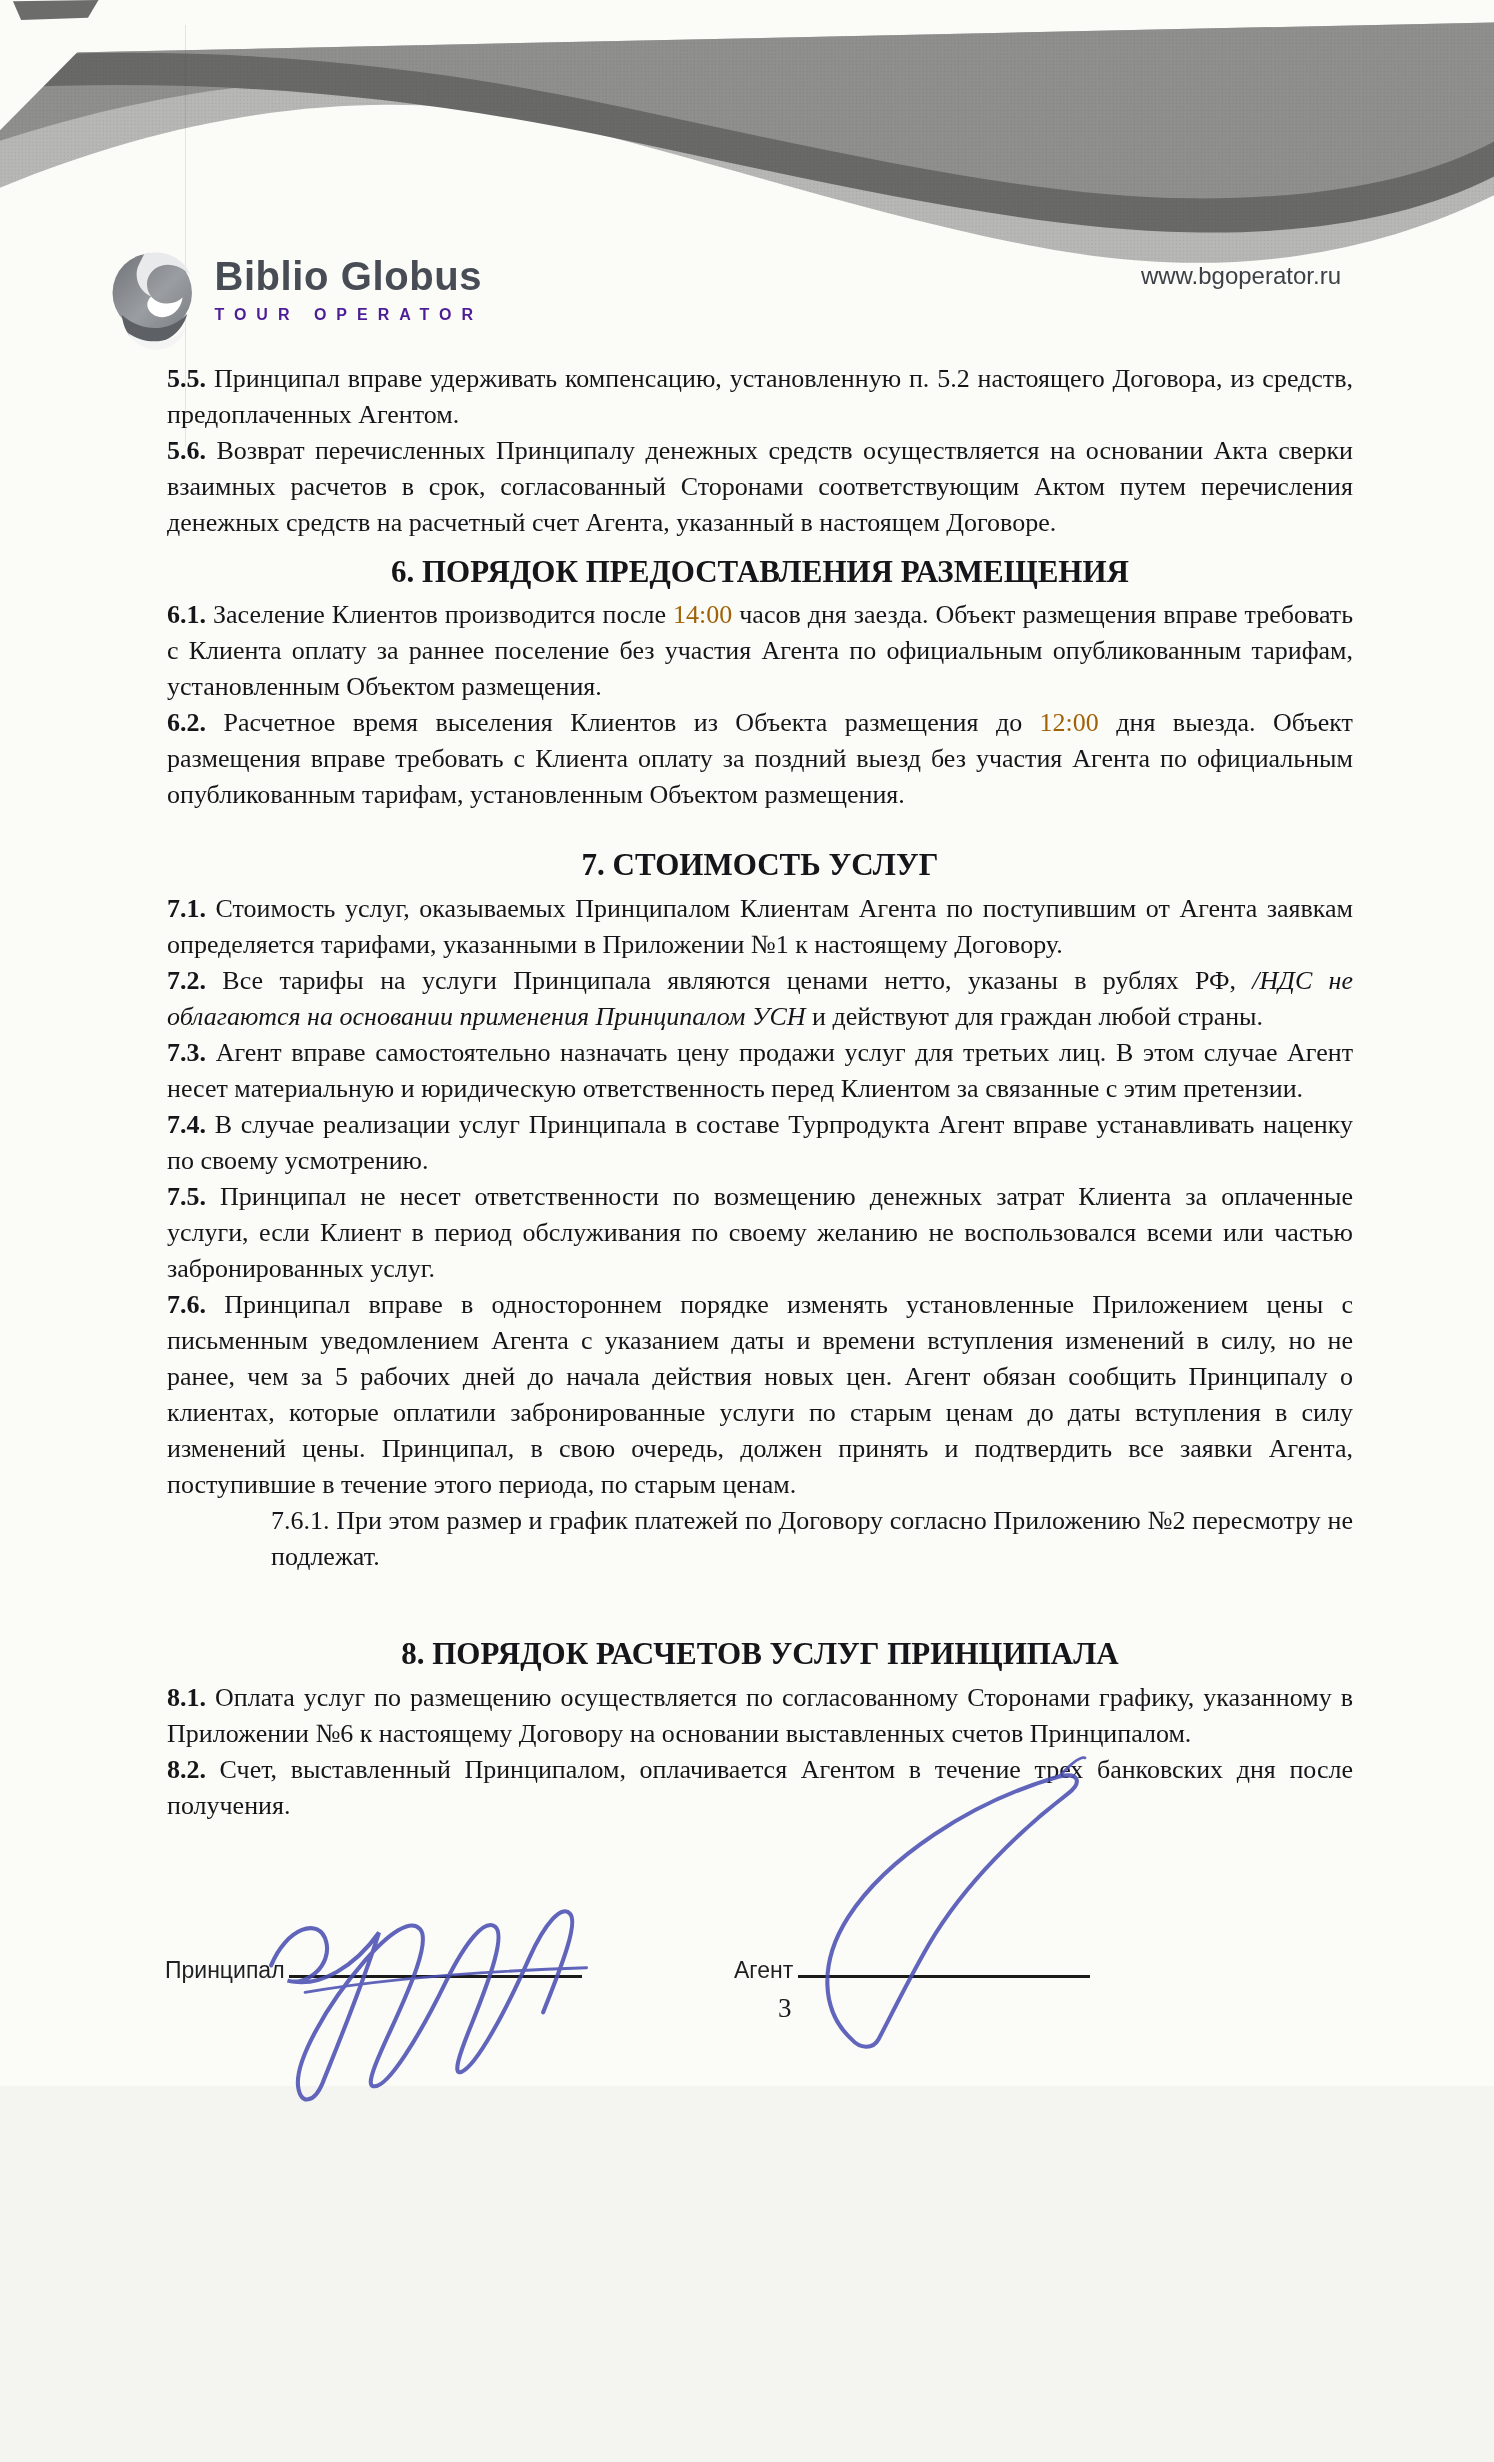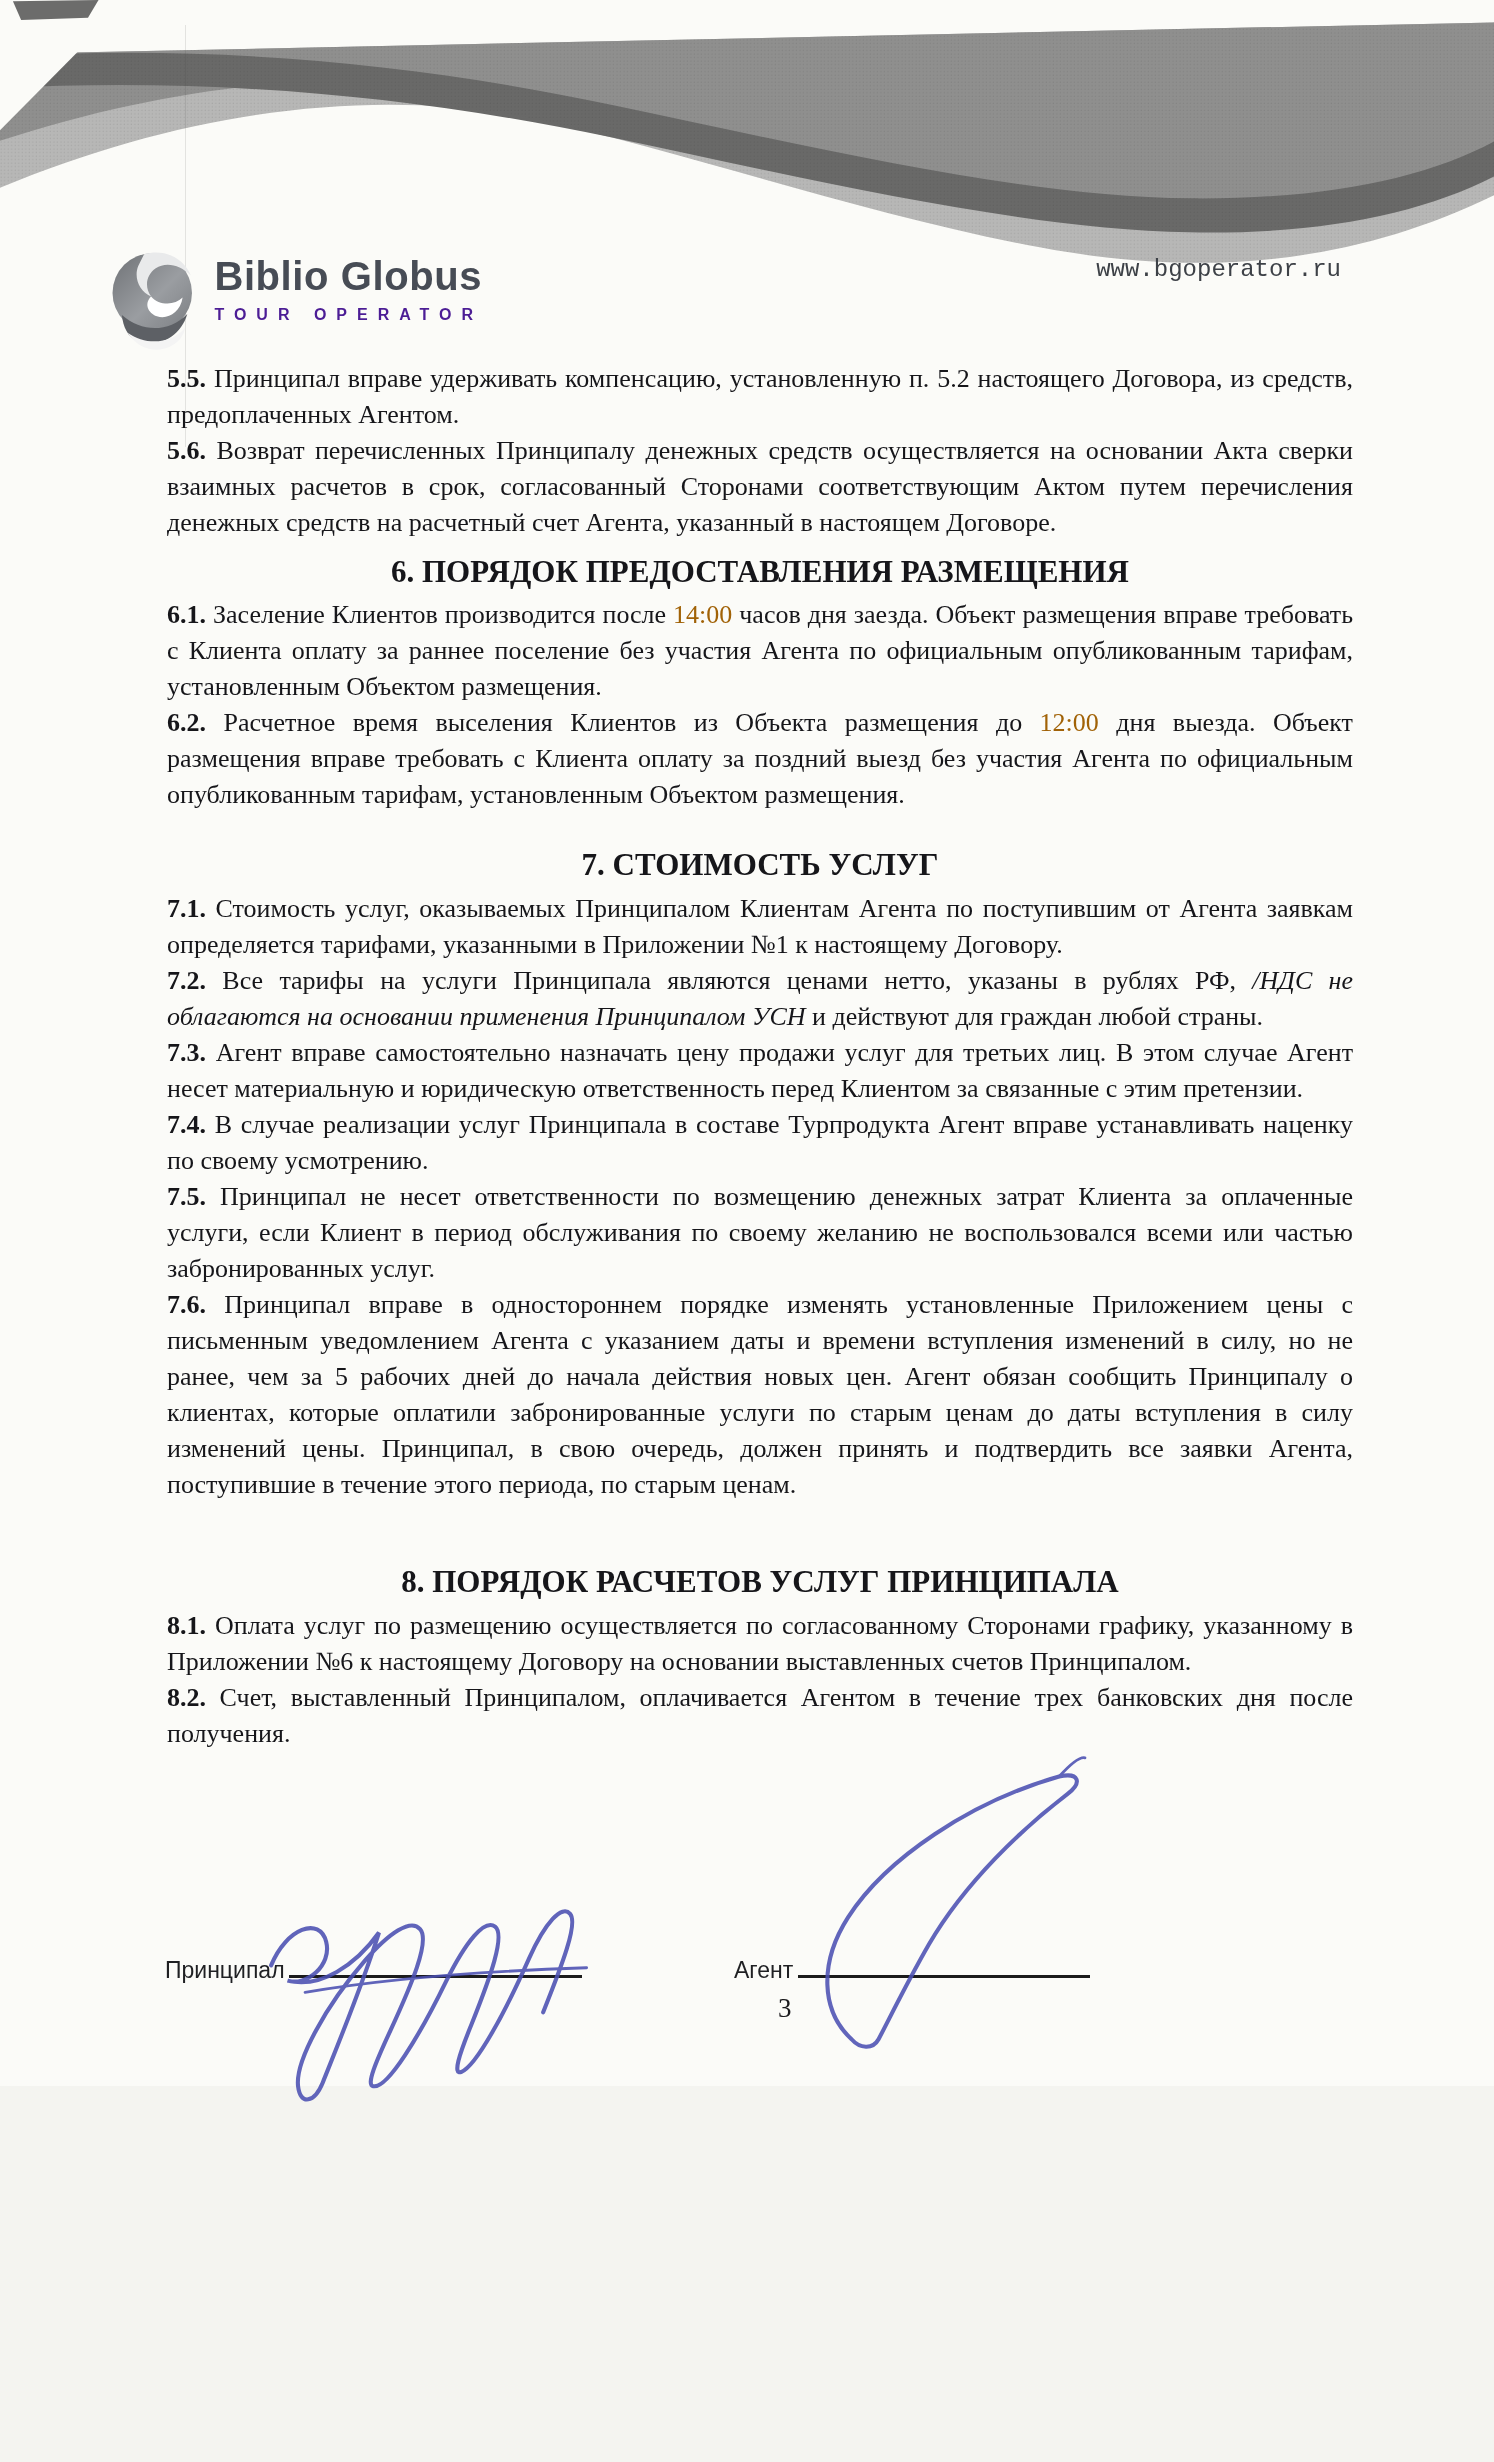--- a/index.html
+++ b/index.html
@@ -13,22 +13,22 @@
   .band{position:absolute;left:0;top:0;width:1495px;height:270px;}
   .edge-line{position:absolute;left:185px;top:24.6px;width:1.2px;height:422px;background:rgba(60,60,60,.12);}
   .bottom-tint{position:absolute;left:0;right:0;top:2086px;bottom:0;background:#f4f4f0;}
   
   .brand{position:absolute;left:110px;top:245px;display:flex;align-items:flex-start;}
   .brand-mark{width:88px;height:111px;}
   .brand-text{margin-left:16.4px;padding-top:10.6px;font-family:"Liberation Sans",sans-serif;}
   .brand-title{font-size:40px;font-weight:bold;color:#474c55;letter-spacing:0.6px;line-height:41px;}
   .brand-sub{margin-top:9.4px;font-size:16px;color:#4c1d95;letter-spacing:10px;font-weight:bold;}
   .site{
-    position:absolute;right:154px;top:256px;
-    font-family:Liberation Mono, monospace;font-size:24px;color:#3d4147;
+    position:absolute;right:154px;top:262px;
+    font-family:Liberation Sans, sans-serif;font-size:24px;color:#3d4147;
   }
   
   .content{
     position:absolute;left:167px;top:361px;width:1186px;
     font-size:26px;line-height:36px;text-align:justify;
   }
   .content p{margin:0;}
   .num{font-weight:bold;}
   .sec{
     display:block;text-align:center;font-weight:bold;font-size:31px;
@@ -129,20 +129,21 @@
     <p><span class="num">7.2.</span> <span>Все тарифы на услуги Принципала являются ценами нетто, указаны в рублях РФ, </span><span class="ital">/НДС не облагаются на основании применения Принципалом УСН</span><span> и действуют для граждан любой страны.</span></p>
 
     <p><span class="num">7.3.</span> <span>Агент вправе самостоятельно назначать цену продажи услуг для третьих лиц. В этом случае Агент несет материальную и юридическую ответственность перед Клиентом за связанные с этим претензии.</span></p>
 
     <p><span class="num">7.4.</span> <span>В случае реализации услуг Принципала в составе Турпродукта Агент вправе устанавливать наценку по своему усмотрению.</span></p>
 
     <p><span class="num">7.5.</span> <span>Принципал не несет ответственности по возмещению денежных затрат Клиента за оплаченные услуги, если Клиент в период обслуживания по своему желанию не воспользовался всеми или частью забронированных услуг.</span></p>
 
     <p><span class="num">7.6.</span> <span>Принципал вправе в одностороннем порядке изменять установленные Приложением цены с письменным уведомлением Агента с указанием даты и времени вступления изменений в силу, но не ранее, чем за 5 рабочих дней до начала действия новых цен. Агент обязан  сообщить Принципалу о клиентах, которые оплатили забронированные услуги по старым ценам до даты вступления в силу изменений цены. Принципал, в свою очередь, должен принять и подтвердить все заявки Агента, поступившие в течение этого периода, по старым ценам.</span></p>
 
+    <p class="indent"><span>7.6.1.</span> <span>При этом размер и график платежей по Договору согласно Приложению №2 пересмотру не подлежат.</span></p>
 
     <h2 class="sec sec8">8. ПОРЯДОК РАСЧЕТОВ УСЛУГ ПРИНЦИПАЛА</h2>
 
     <p><span class="num">8.1.</span> <span>Оплата услуг по размещению осуществляется по согласованному Сторонами графику, указанному в Приложении №6 к настоящему Договору на основании выставленных счетов Принципалом.</span></p>
 
     <p><span class="num">8.2.</span> <span>Счет, выставленный Принципалом, оплачивается Агентом в течение трех банковских дня после получения.</span></p>
 
   </div>
 
   <div class="sig sig-principal"><span>Принципал</span><span class="line"></span></div>

